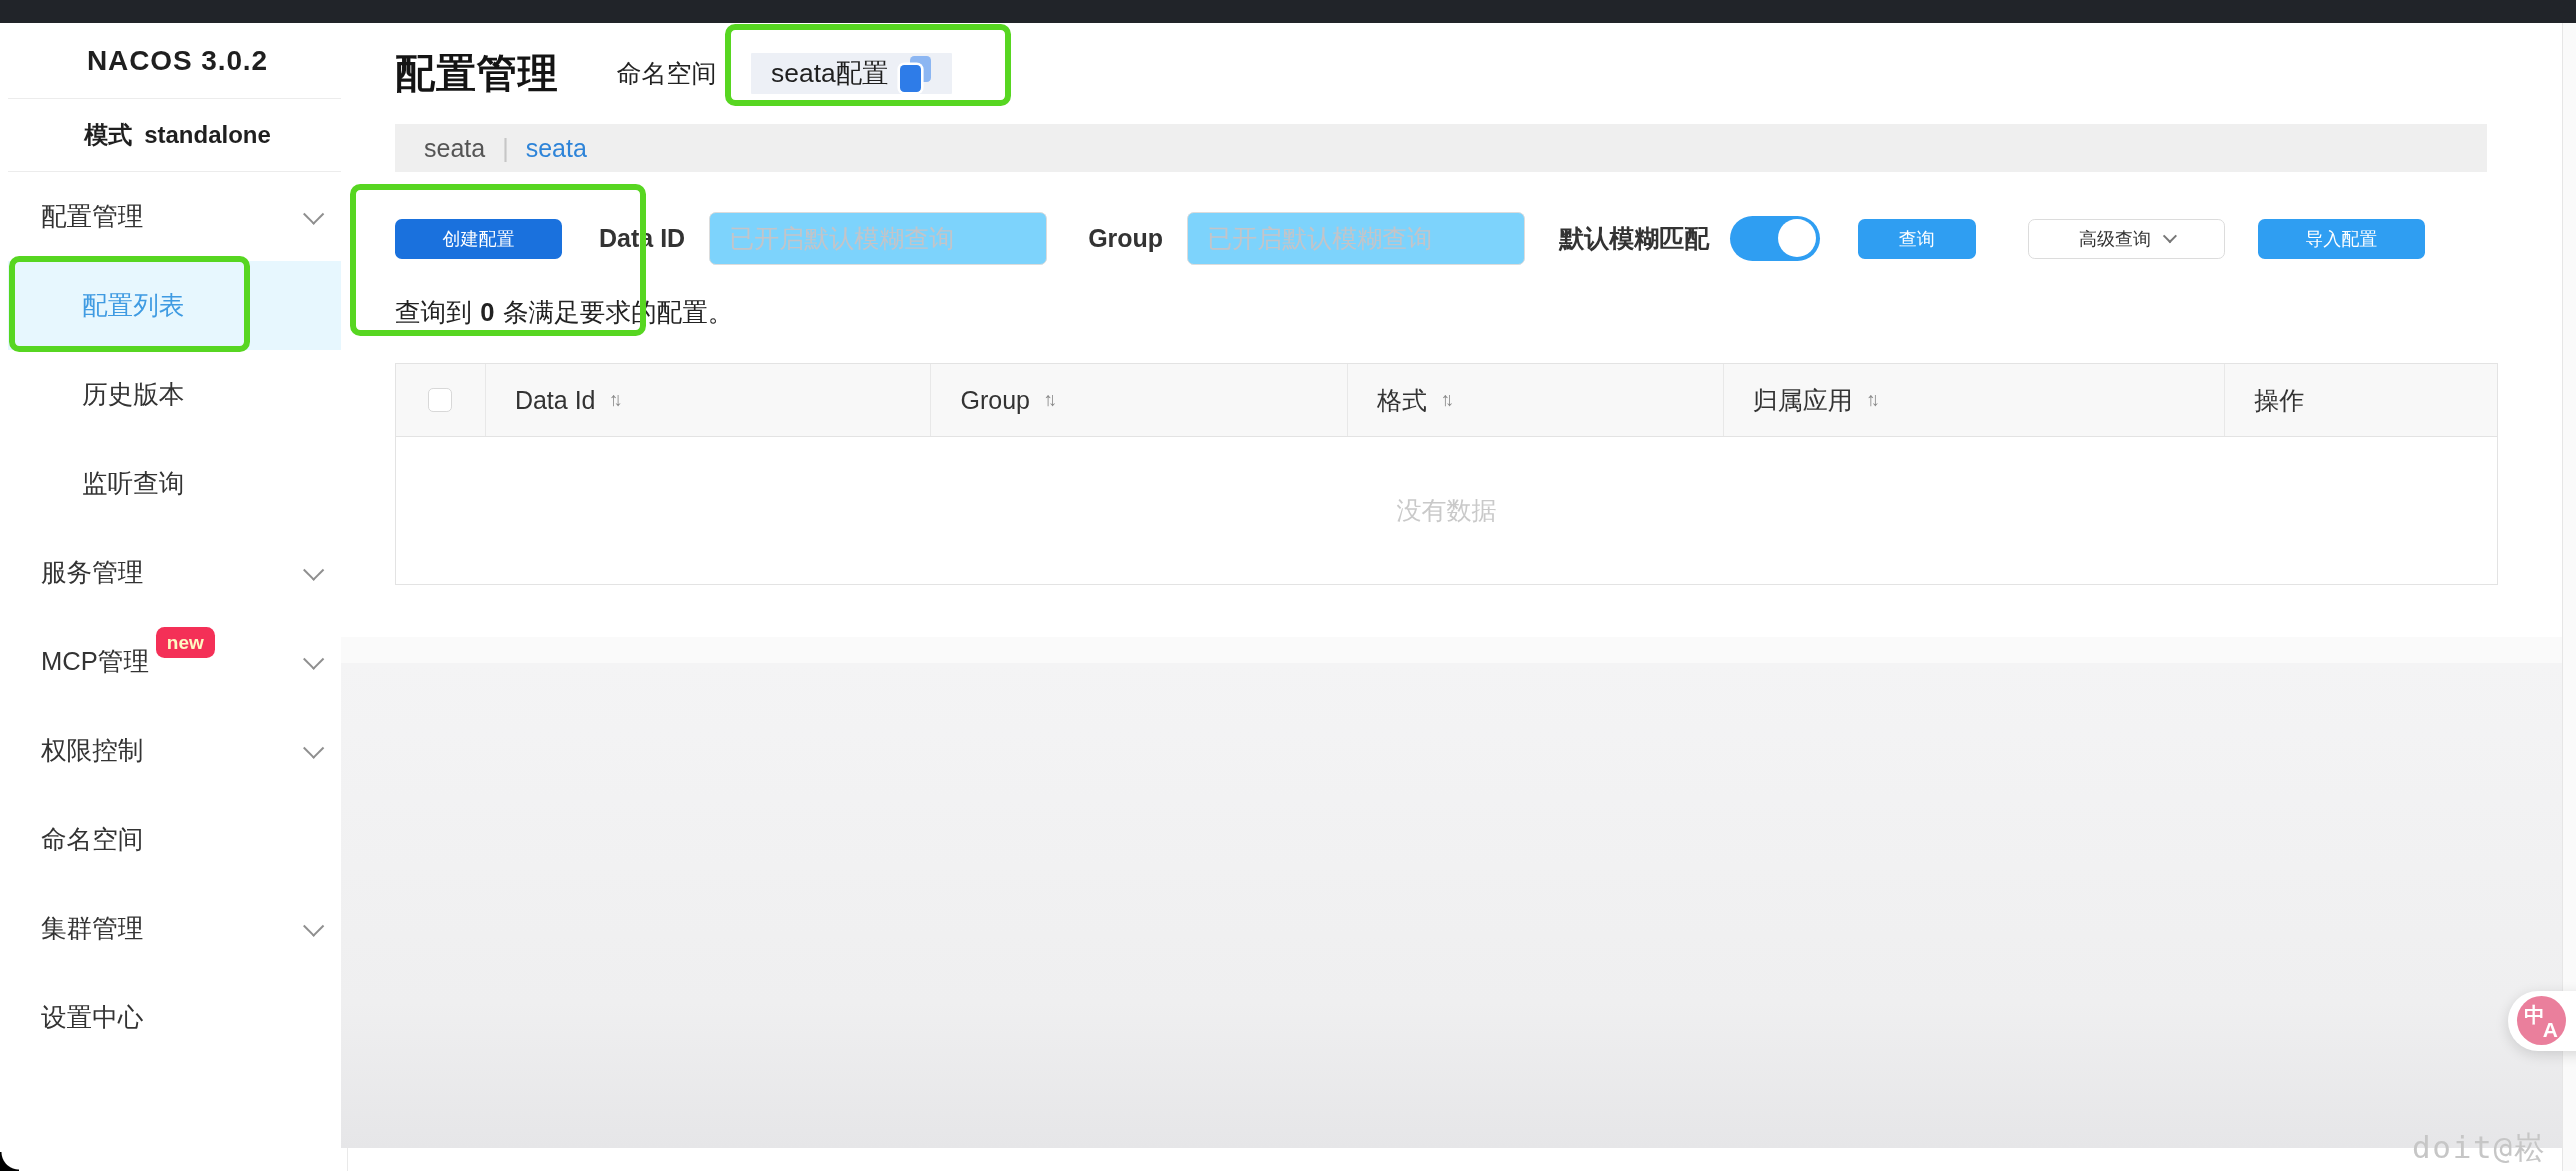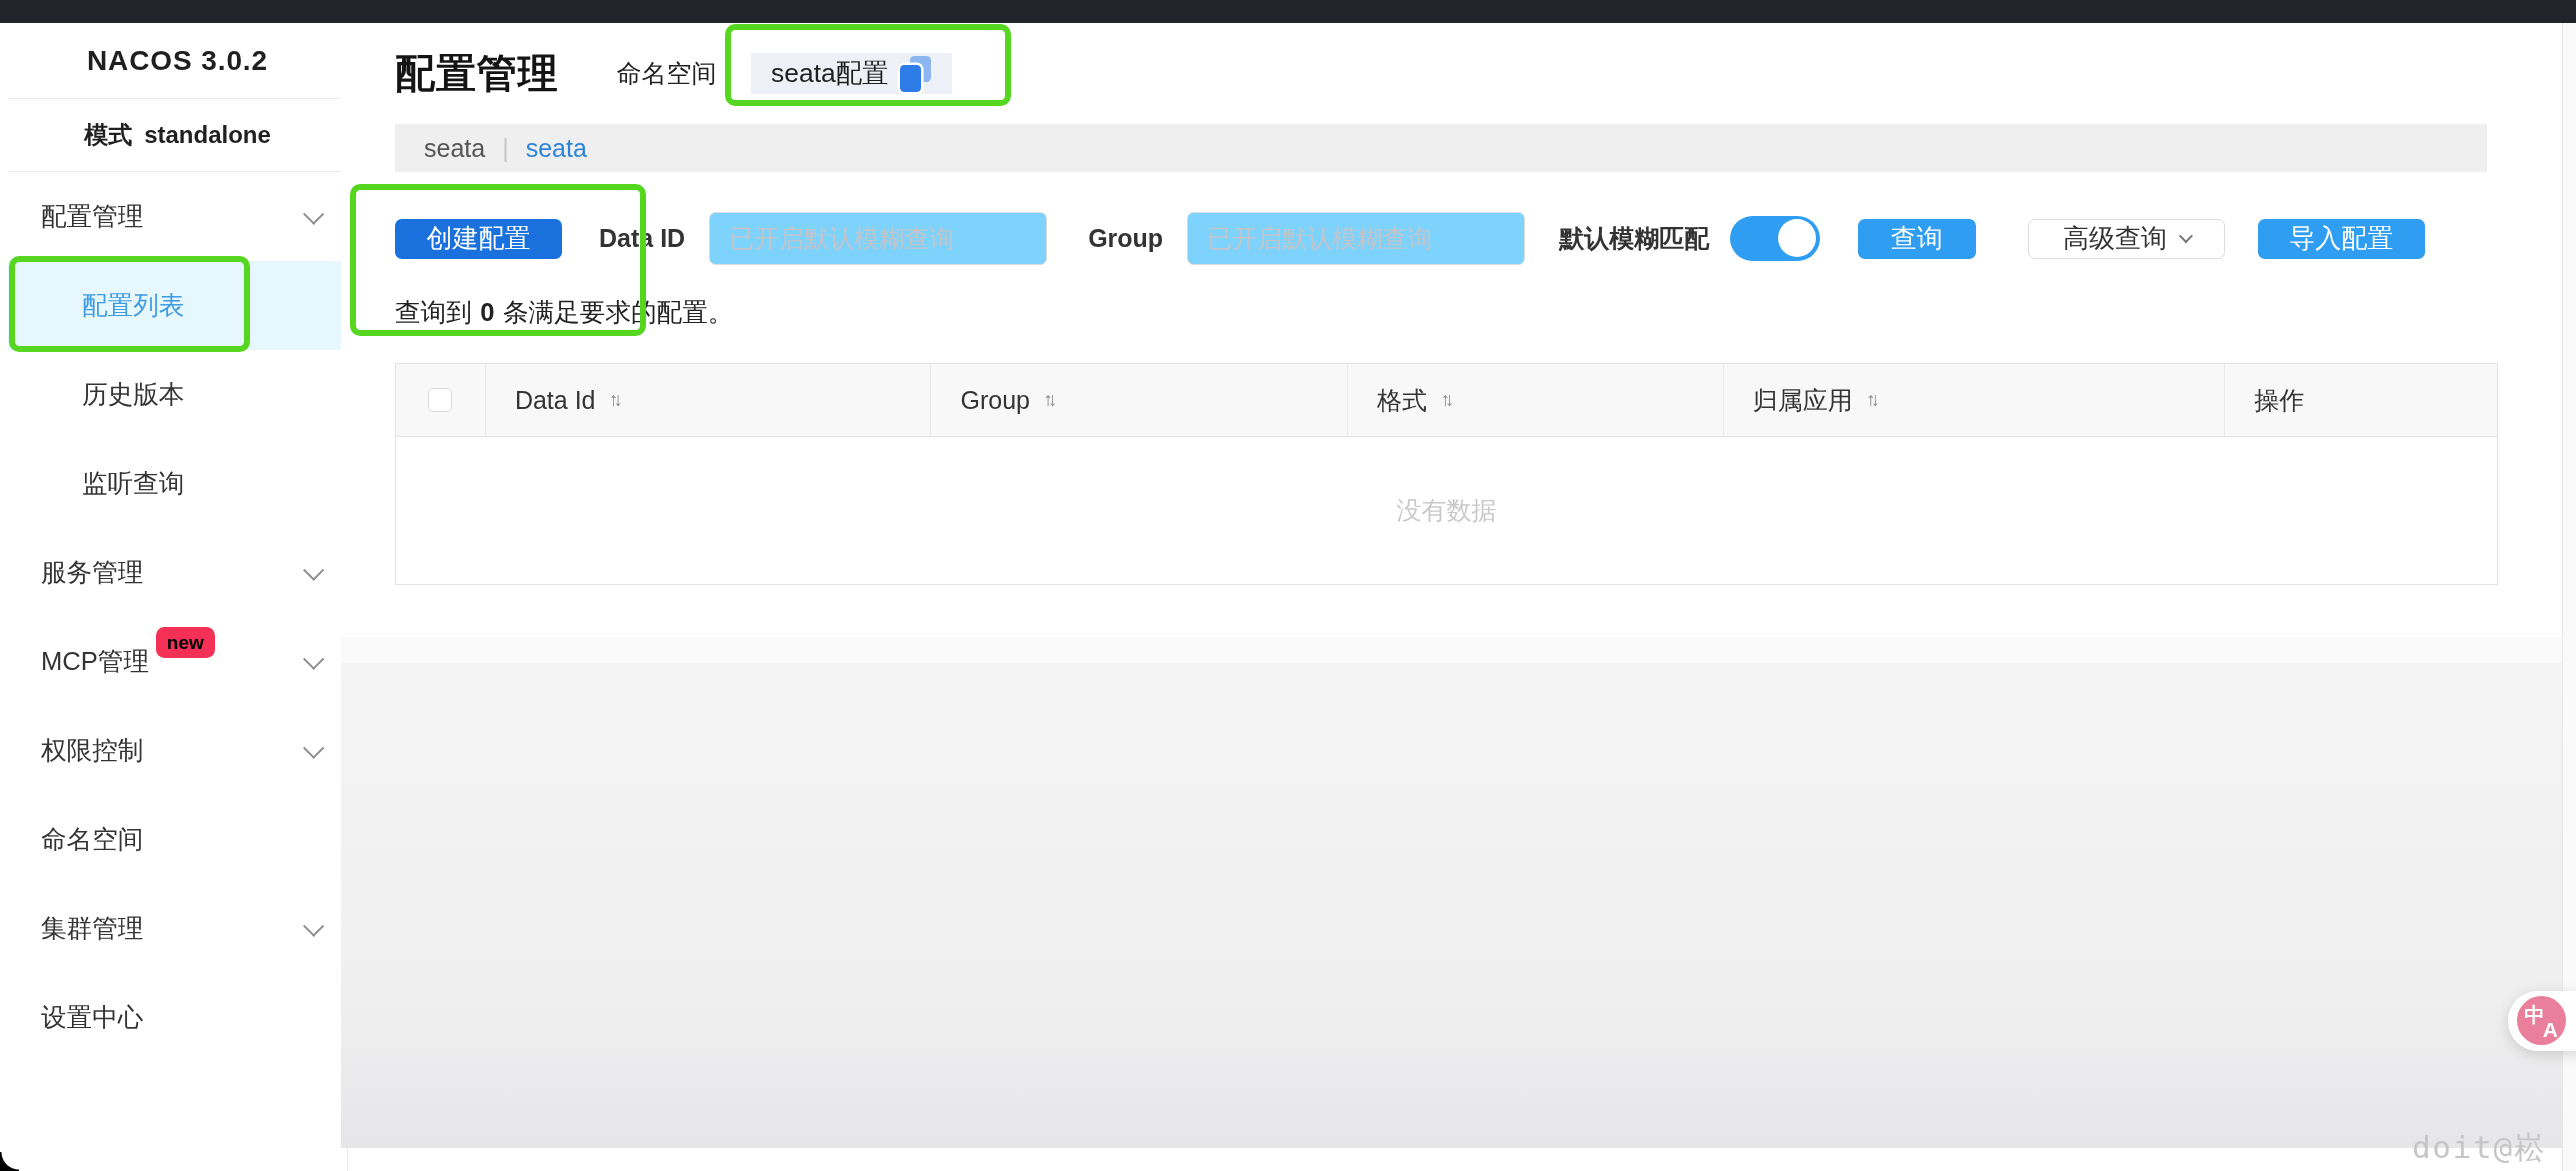--- a/index.html
+++ b/index.html
@@ -10,21 +10,21 @@
   .topbar { position:absolute; left:0; top:0; width:2576px; height:23px; background:#212429; }
 
   
   .sidebar { position:absolute; left:8px; top:23px; width:340px; height:1148px; background:#fff; border-right:0.9px solid #e9e9e9; }
   .brand { height:76px; display:flex; align-items:center; justify-content:center; font-size:28px; font-weight:700; color:#1f1f1f; letter-spacing:0.9px; border-bottom:0.9px solid #ececec; }
   .mode-row { height:73px; display:flex; align-items:center; justify-content:center; gap:12px; font-size:24px; font-weight:700; color:#1f1f1f; border-bottom:0.9px solid #ececec; }
   .nav-item { height:89px; display:flex; align-items:center; padding:0 29px 0 33px; font-size:25.6px; color:#333; position:relative; cursor:pointer; }
   .nav-item.child { padding-left:74px; }
   .nav-item.active { background:#e7f7fe; color:#3f9be2; }
   .chev { width:14.5px; height:14.5px; border-right:2.6px solid #8f8f8f; border-bottom:2.6px solid #8f8f8f; transform:rotate(45deg) translateY(-3.4px); margin-left:auto; flex:none; }
-  .badge-new { background:#f43057; color:#000000; font-size:19px; line-height:1; padding:5.1px 11px 6px; border-radius:8.5px; margin-left:6.8px; transform:translateY(-19px); font-weight:600; }
+  .badge-new { background:#f43057; color:#fef9c3; font-size:19px; line-height:1; padding:5.1px 11px 6px; border-radius:8.5px; margin-left:6.8px; transform:translateY(-19px); font-weight:600; }
 
   
   .main-white { position:absolute; left:341px; top:23px; width:2235px; height:614px; background:#fff; }
   .main-strip { position:absolute; left:341px; top:637px; width:2235px; height:26.4px; background:#fafafa; }
   .main-gray  { position:absolute; left:341px; top:663px; width:2235px; height:485px; background:linear-gradient(180deg,#f4f4f5 0%,#efeff0 70%,#e6e6e8 100%); }
 
   
   .header-row { position:absolute; left:395px; top:43px; height:61px; display:flex; align-items:center; }
   .page-title { font-size:40px; font-weight:700; color:#141414; letter-spacing:0.9px; }
   .ns-label { font-size:25px; color:#222; margin-left:58px; }
@@ -34,21 +34,21 @@
   .copy-front { position:absolute; left:0; bottom:0; width:21px; height:26.4px; background:#2e7ce8; border-radius:4.3px; box-shadow:0 0 0 2.6px #fff; }
 
   
   .ns-bar { position:absolute; left:395px; top:124px; width:2092px; height:48px; background:#efefef; display:flex; align-items:center; padding-left:29px; font-size:25px; }
   .ns-public { color:#555; cursor:pointer; }
   .ns-divider { color:#c6c6c6; margin:0 17px; }
   .ns-seata { color:#2e84d8; cursor:pointer; }
 
   
   .toolbar { position:absolute; left:395px; top:211px; height:55px; display:flex; align-items:center; }
-  .btn { height:40px; border:none; border-radius:6.8px; font-size:26px; color:#fff; display:flex; align-items:center; justify-content:center; cursor:pointer; font-family:inherit; }
+  .btn { height:40px; border:none; border-radius:6.8px; font-size:18px; color:#fff; display:flex; align-items:center; justify-content:center; cursor:pointer; font-family:inherit; }
   .btn-primary { background:#1a71dd; width:167px; }
   .btn-light { background:#2f9ef2; }
   .btn-search { width:118px; margin-left:38px; }
   .btn-import { width:167px; margin-left:33px; }
   .btn-advanced { width:197px; margin-left:52px; background:#fff; border:1.7px solid #dcdcdc; color:#333; gap:12px; }
   .btn-advanced .chev-sm { width:10.2px; height:10.2px; border-right:2.1px solid #777; border-bottom:2.1px solid #777; transform:rotate(45deg) translateY(-2.6px); }
   .tb-label { font-size:25px; font-weight:700; color:#333; white-space:nowrap; }
   .lbl-dataid { margin-left:37px; }
   .lbl-group { margin-left:41px; }
   .lbl-fuzzy { margin-left:34px; }

